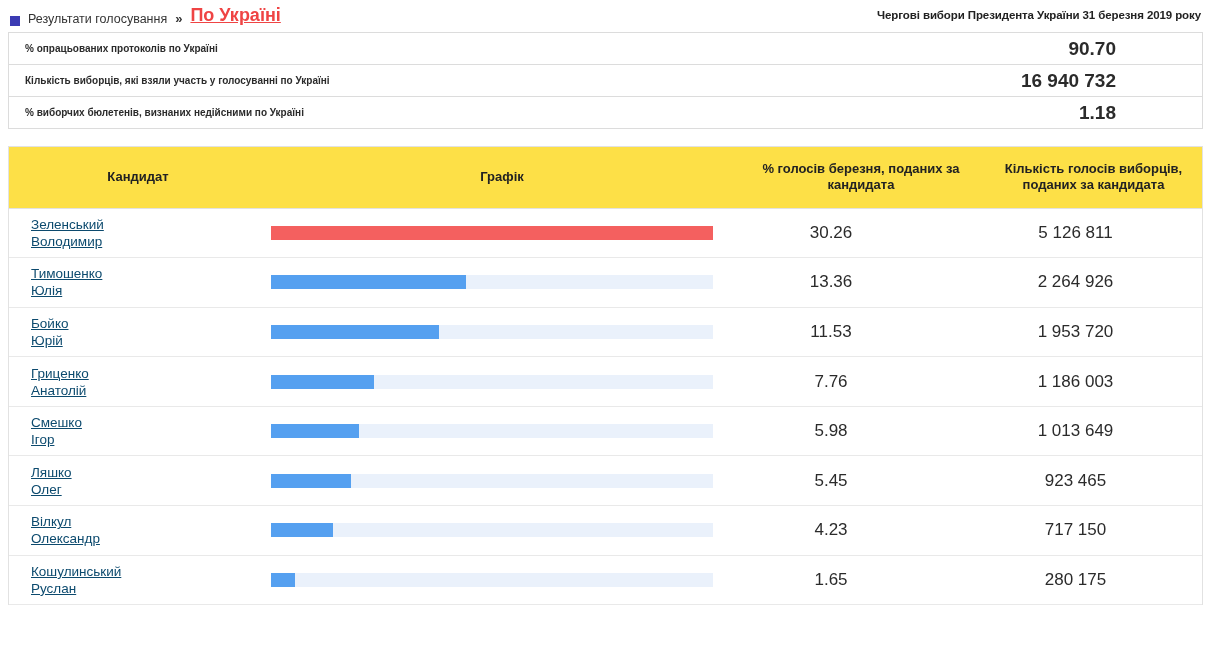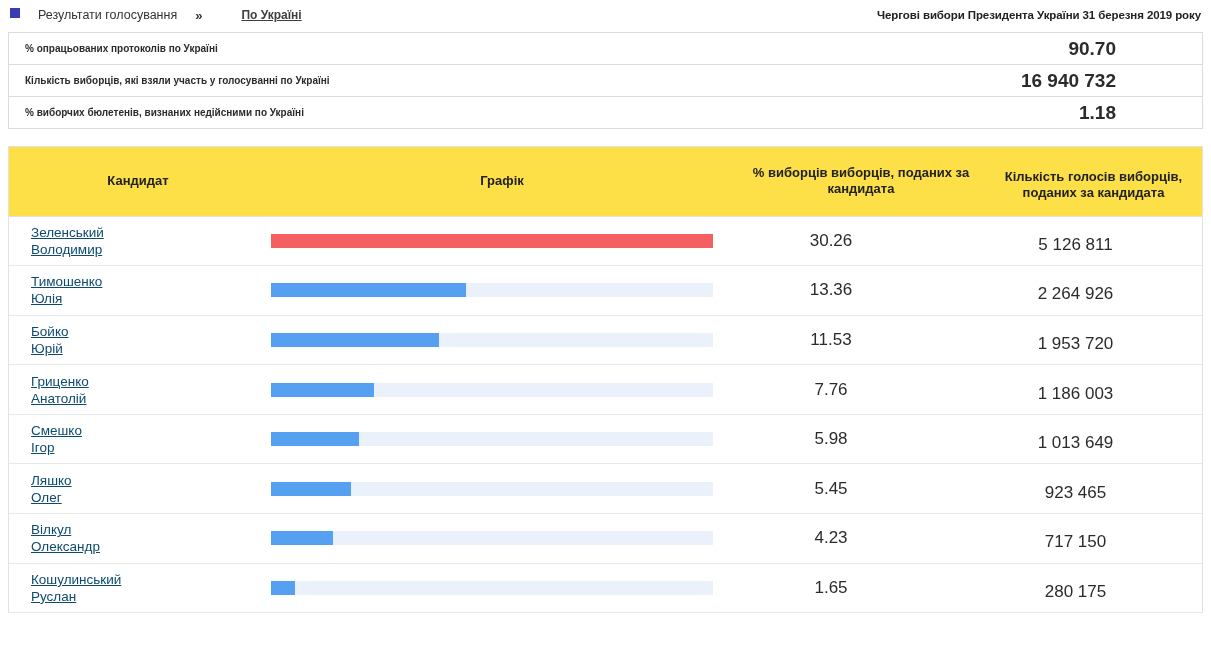--- a/index.html
+++ b/index.html
@@ -23,47 +23,46 @@
   
   .topbar {
     display: flex;
     align-items: center;
     justify-content: space-between;
     padding: 6px 10px 4px 10px;
     height: 18px;
   }
   .breadcrumb {
     display: flex;
-    align-items: flex-start;
-    gap: 18px;
+    align-items: flex-end;
+    gap: 8px;
     font-size: 12.5px;
     color: #333;
   }
   .bullet-square {
     width: 10px;
     height: 10px;
     background: #3b3bb3;
     display: inline-block;
   }
   .crumb-static {
     color: #333;
     font-size: 12.5px;
   }
   .crumb-sep {
     color: #333;
     font-weight: bold;
     font-size: 13px;
   }
   .crumb-link {
-    color: #404040;
-    font-weight: bold;
-    font-size: 12px;
+    color: #ef4444;
+    font-weight: bold;
+    font-size: 18px;
     text-decoration: underline;
     cursor: pointer;
-    margin-left: 21px;
   }
   .election-title {
     font-size: 11.5px;
     font-weight: bold;
     color: #222;
     letter-spacing: -0.1px;
   }
 
   
   .summary {
@@ -111,21 +110,21 @@
     text-align: center;
     padding: 14px 6px;
     display: flex;
     align-items: center;
     justify-content: center;
     line-height: 1.25;
   }
   .col-cand  { width: 246px; flex: 0 0 246px; }
   .col-chart { width: 458px; flex: 0 0 458px; }
   .col-pct   { width: 236px; flex: 0 0 236px; }
-  .col-votes { flex: 1 1 auto; margin-top: 8px; }
+  .col-votes { flex: 1 1 auto; }
 
   .results-row {
     display: flex;
     border-bottom: 1px solid #e9e9e9;
     min-height: 48.6px;
   }
   .results-row > div {
     display: flex;
     align-items: center;
   }
@@ -189,21 +188,21 @@
     <div class="summary-row">
       <div class="summary-label">% виборчих бюлетенів, визнаних недійсними по Україні</div>
       <div class="summary-value">1.18</div>
     </div>
   </div>
 
   <div class="results">
     <div class="results-head">
       <div class="col-cand">Кандидат</div>
       <div class="col-chart">Графік</div>
-      <div class="col-pct">% виборців виборців, поданих за кандидата</div>
+      <div class="col-pct">% голосів березня, поданих за кандидата</div>
       <div class="col-votes">Кількість голосів виборців, поданих за кандидата</div>
     </div>
     <div id="rows-container">
         <div class="results-row">
           <div class="cell-cand col-cand">
             <a class="cand-link"><span>Зеленський</span><br><span>Володимир</span></a>
           </div>
           <div class="cell-chart col-chart">
             <div class="bar-track">
               <div class="bar-fill" style="width: 100%; background: rgb(244, 96, 95);"></div>

